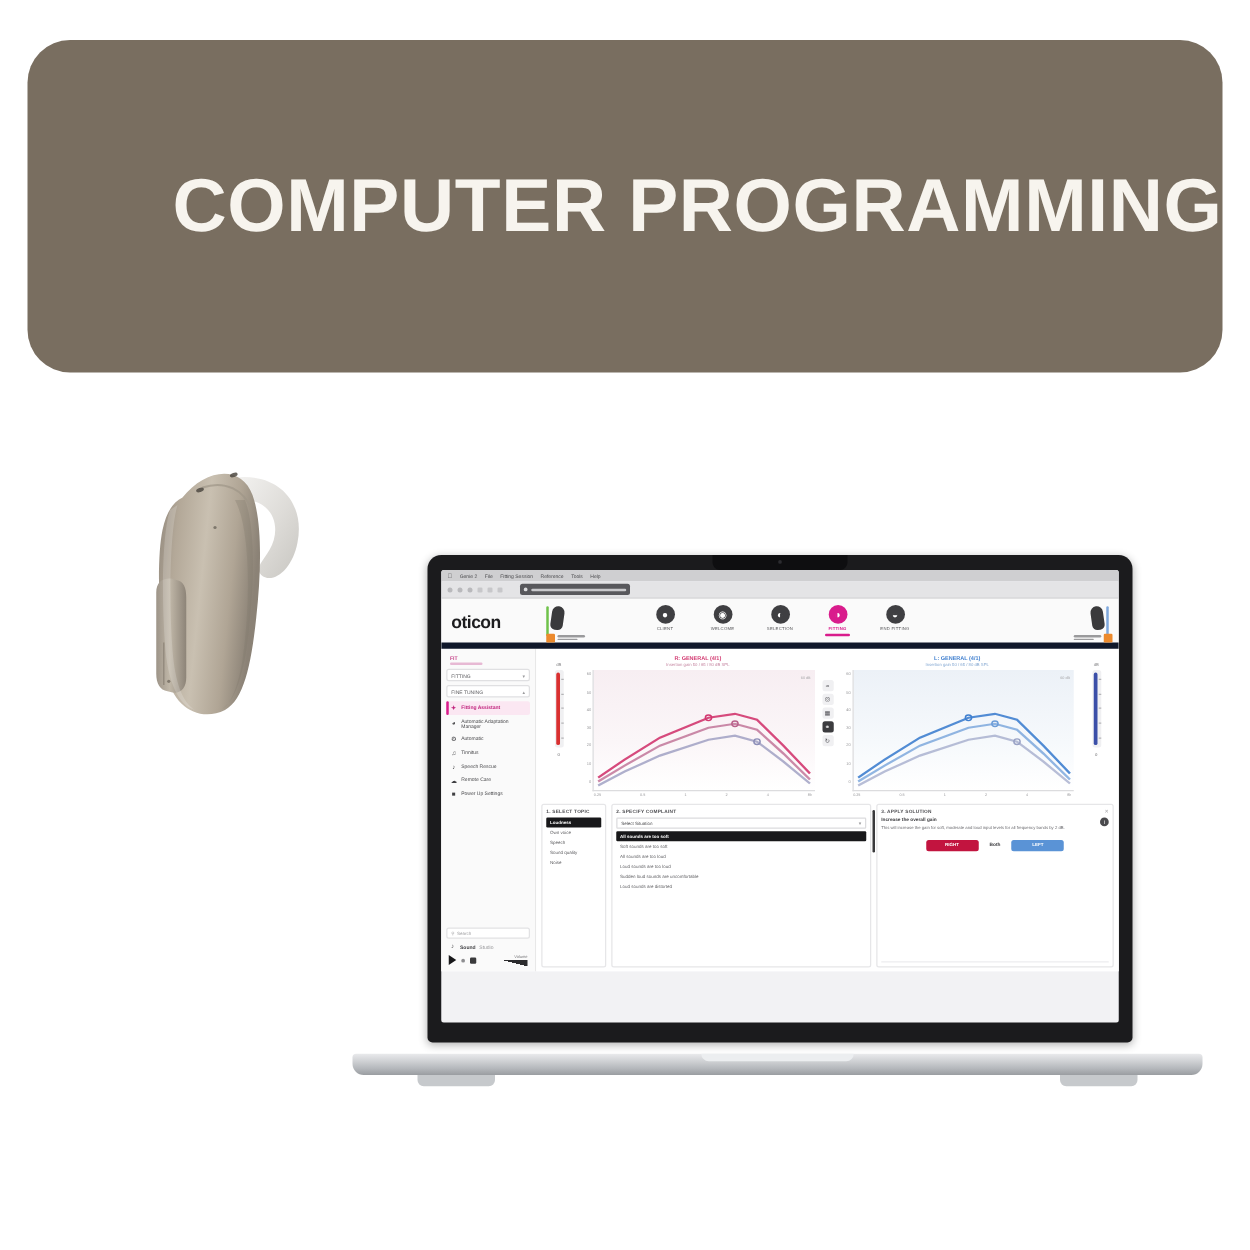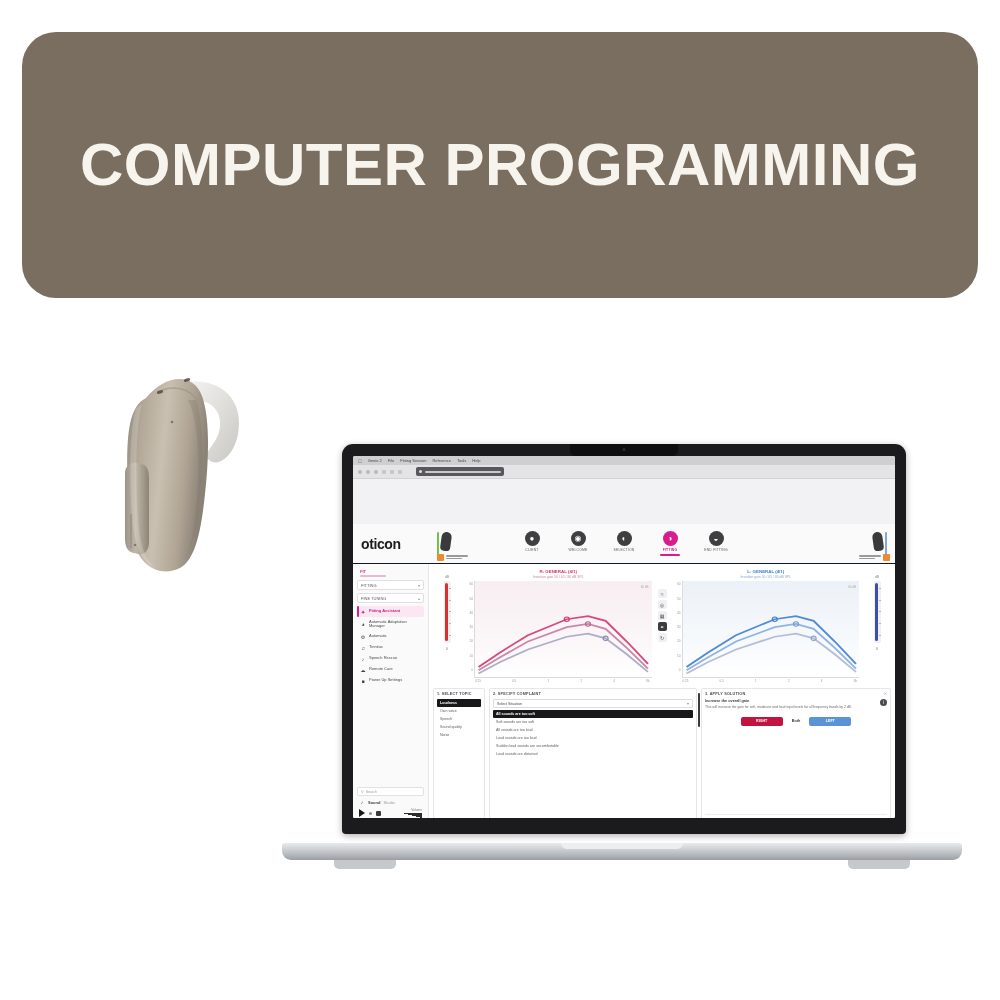--- a/index.html
+++ b/index.html
@@ -12,21 +12,21 @@
 
   
   #banner {
     position: absolute;
     left: 22px; top: 32px;
     width: 956px; height: 266px;
     background: #796e60;
     border-radius: 34px;
     display: flex;
     flex-direction: column;
-    align-items: center;
+    align-items: flex-end;
     justify-content: center;
     gap: 34px;
   }
   #banner-title {
     font-size: 60px;
     font-weight: bold;
     color: #f7f4ee;
     letter-spacing: 0.5px;
     line-height: 1;
     white-space: nowrap;
@@ -105,21 +105,21 @@
   .addr {
     margin-left: 10px; width: 88px; height: 9px; background: #58585c;
     border-radius: 2px; display: flex; align-items: center; gap: 3px; padding: 0 3px;
   }
   .addr .lock { width: 3px; height: 3px; border-radius: 50%; background: #dcdcde; }
   .addr .url { flex: 1; height: 2px; background: #c9c9cc; border-radius: 1px; }
 
   
   .app-header {
     height: 40px; background: #fafafa; display: flex; align-items: center;
-    padding: 12px 8px; border-bottom: 1px solid #0f172a; position: relative; margin-top: 45px;
+    padding: 12px 8px; border-bottom: 5px solid #0f172a; position: relative;
   }
   .brand { font-size: 14px; font-weight: bold; color: #1d1d1f; letter-spacing: -0.4px; width: 76px; }
 
   .ha-thumb { display: flex; align-items: flex-start; gap: 2px; position: relative; }
   .batt-bar { width: 2px; height: 24px; background: #6fc24a; border-radius: 1px; }
   .batt-bar.blue { background: #7fa8dd; }
   .ha-shape {
     width: 10px; height: 19px; background: #3a3a3c;
     border-radius: 5px 5px 4px 4px; transform: rotate(8deg);
   }

